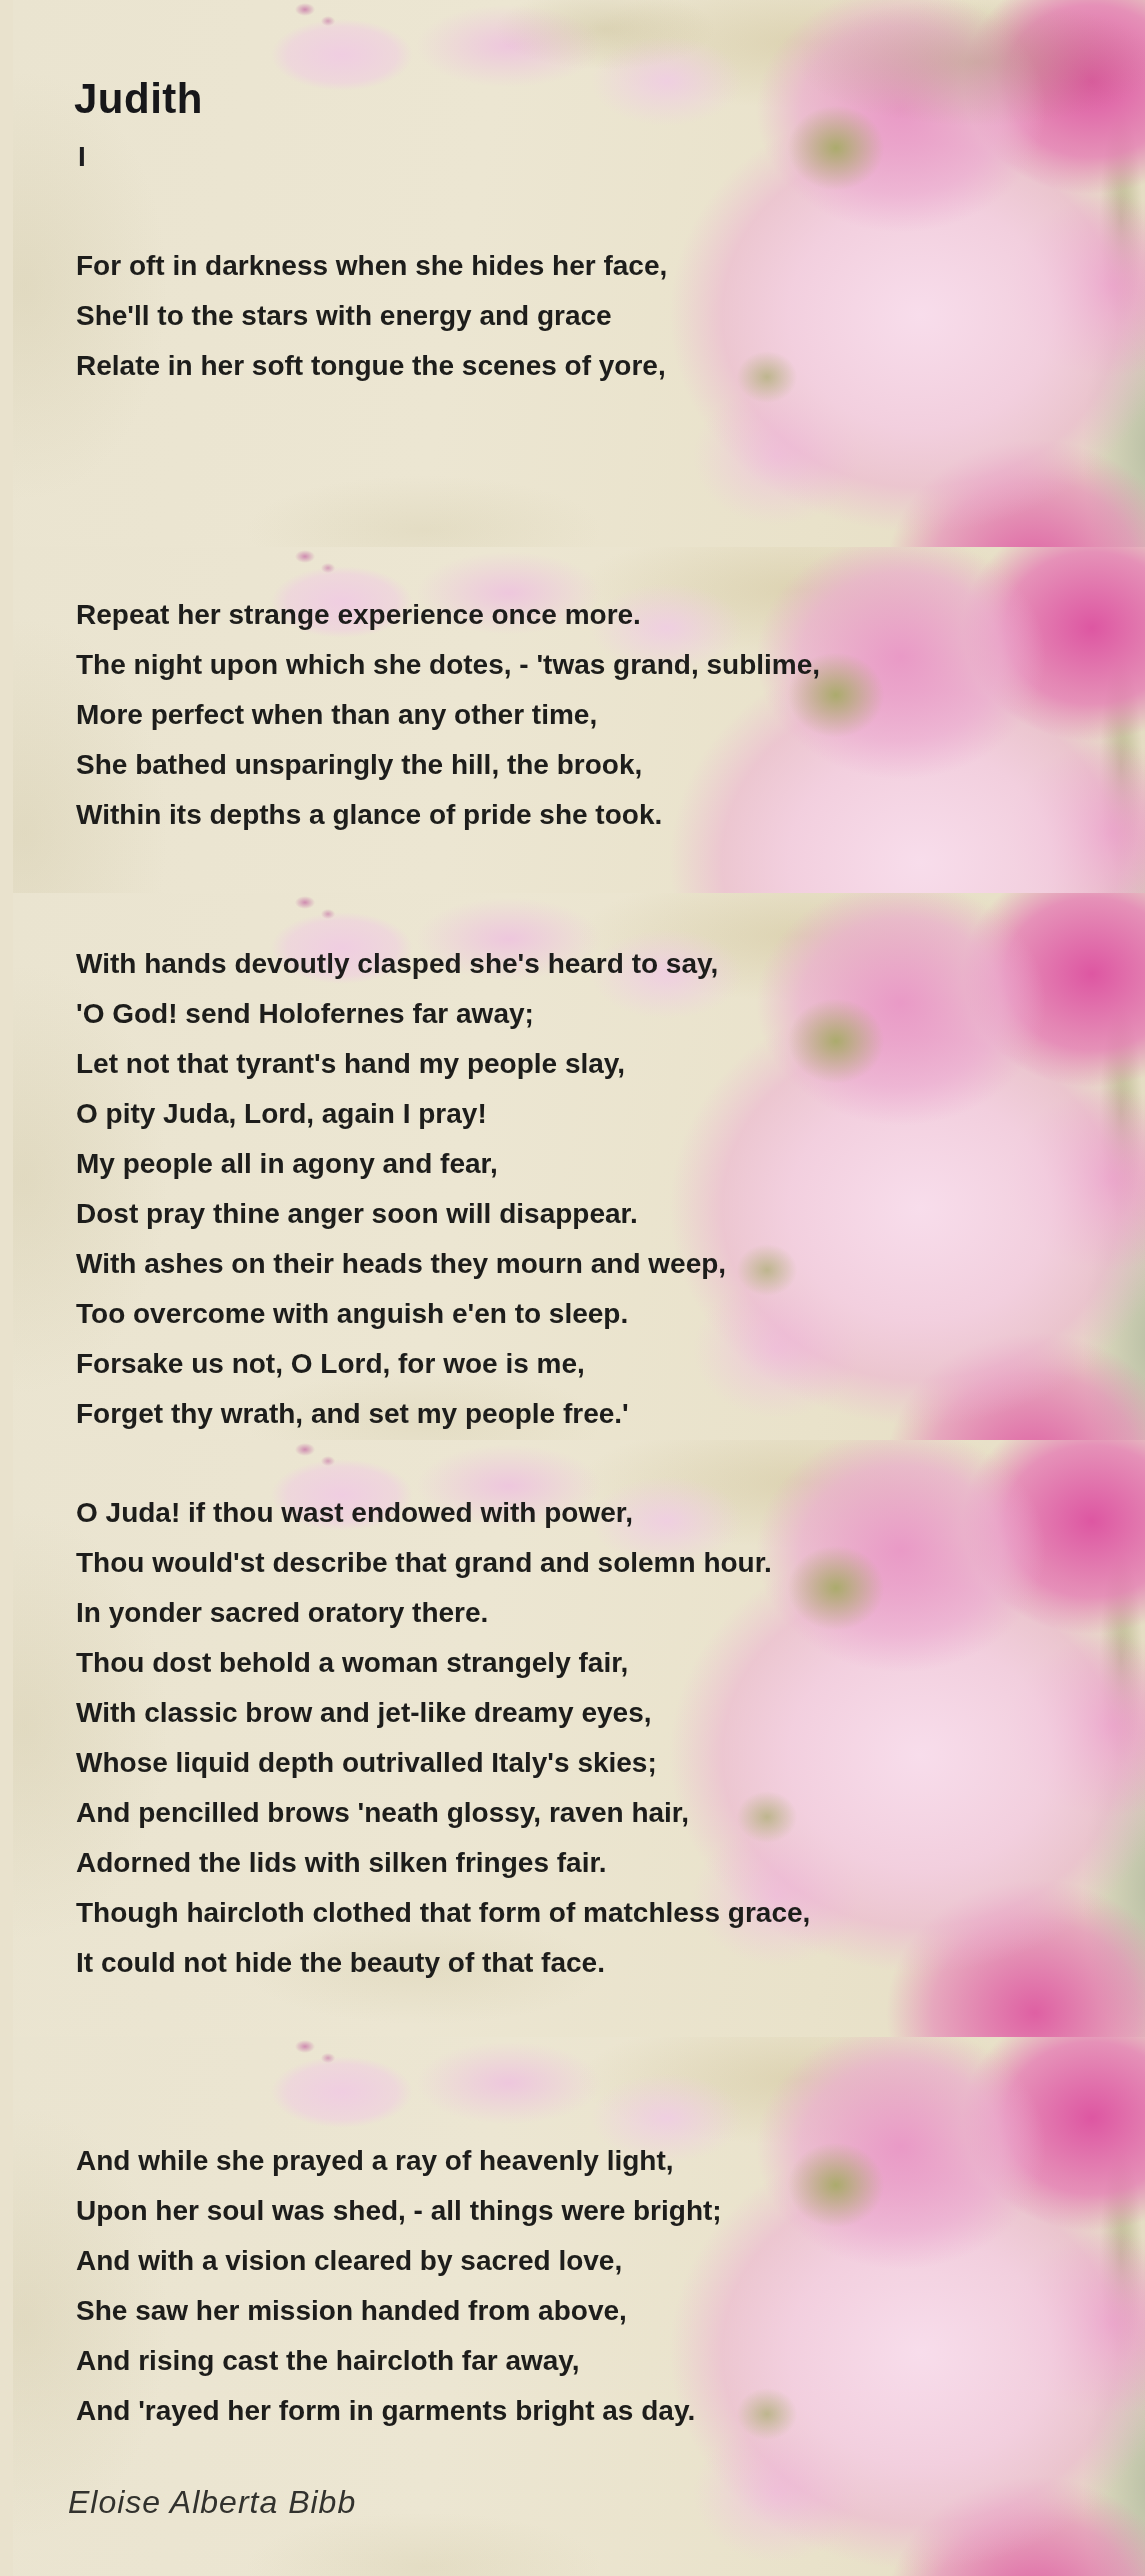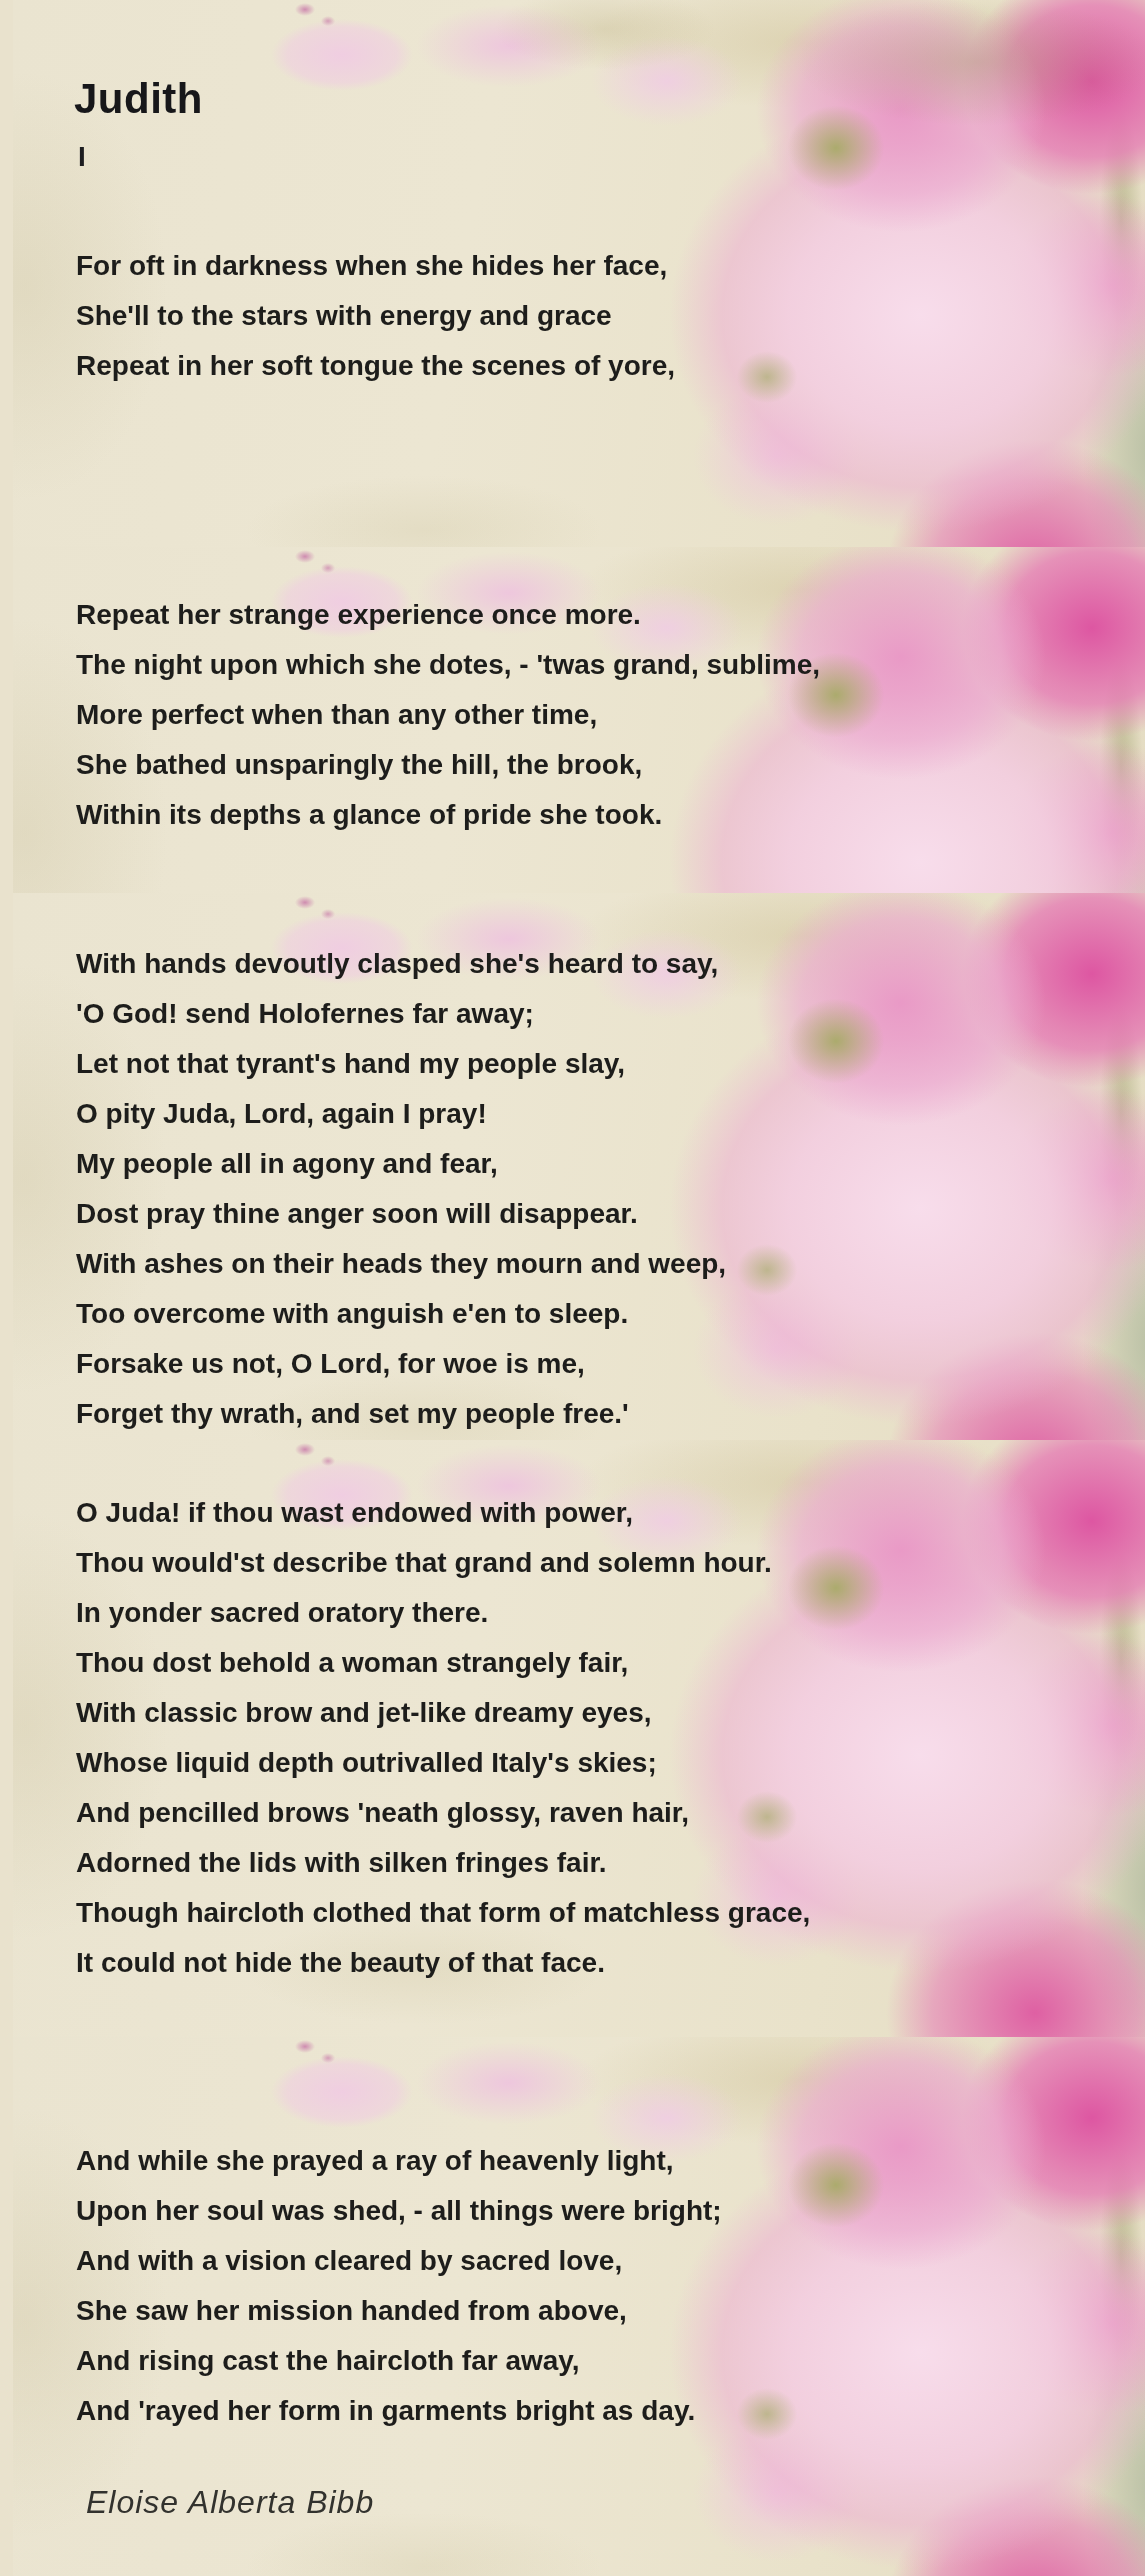--- a/index.html
+++ b/index.html
@@ -71,38 +71,38 @@
     position:absolute;left:65px;top:141px;
     font-size:28px;font-weight:700;color:#1d1d20;
   }
   .stanza{position:absolute;left:63px;right:38px;}
   .line{
     font-size:28px;font-weight:700;line-height:50px;
     color:#1d1d1b;white-space:nowrap;
   }
   .t1{top:241px;} .t2{top:43px;} .t3{top:48px;} .t4{top:46px;} .t5{top:99px;}
   .author{
-    position:absolute;left:73px;top:447px;
+    position:absolute;left:55px;top:447px;
     font-style:italic;font-weight:400;
     font-size:32px;color:#32322e;letter-spacing:1px;text-align:right;
   }
 </style>
 </head>
 <body>
 
 <div class="page">
 
   <section class="stanza-block tile-1">
     <div class="content">
       <h1 class="poem-title">Judith</h1>
       <div class="numeral">I</div>
       <div class="stanza t1">
           <div class="line">For oft in darkness when she hides her face,</div>
           <div class="line">She'll to the stars with energy and grace</div>
-          <div class="line">Repeat in her soft tongue the scenes of yore,</div>
+          <div class="line">Relate in her soft tongue the scenes of yore,</div>
         </div>
     </div>
   </section>
 
   <section class="stanza-block tile-2">
     <div class="content">
       <div class="stanza t2">
           <div class="line">Repeat her strange experience once more.</div>
           <div class="line">The night upon which she dotes, - 'twas grand, sublime,</div>
           <div class="line">More perfect when than any other time,</div>

